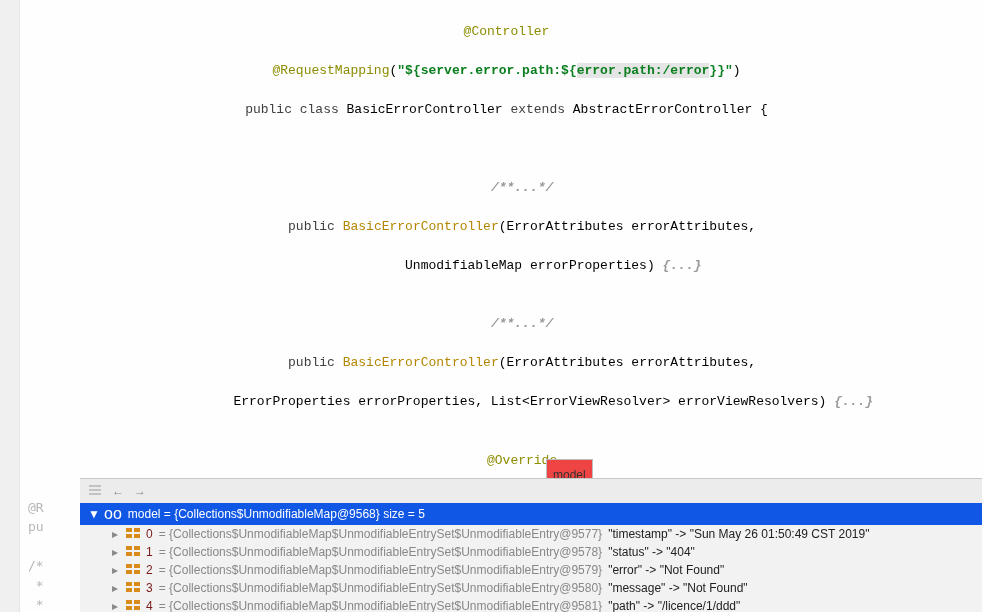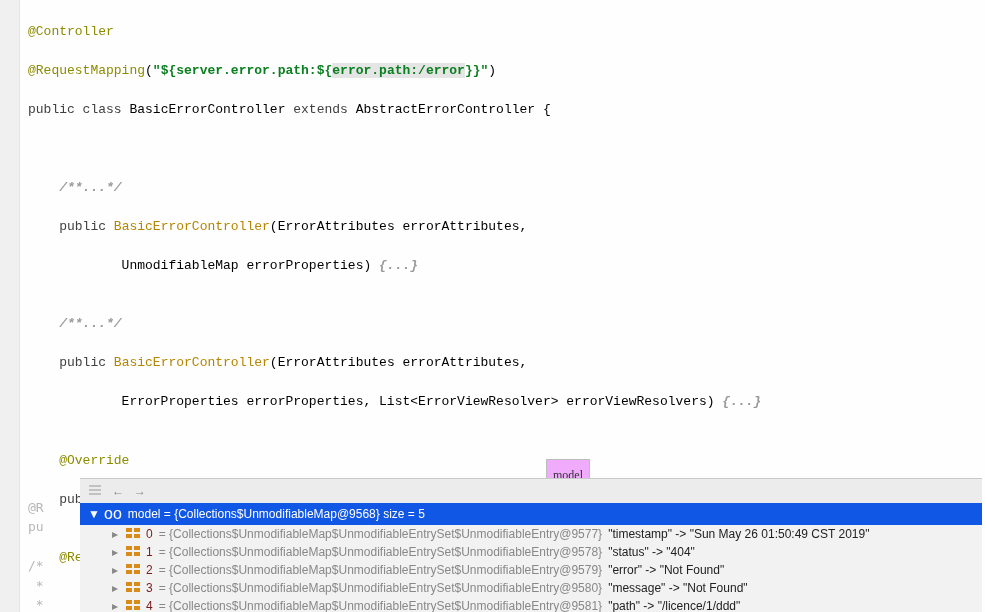--- a/index.html
+++ b/index.html
@@ -18,39 +18,39 @@
     line-height: 1.5;
     white-space: pre;
   }
   .gutter {
     position: absolute;
     left: 0; top: 0; bottom: 0;
     width: 20px;
     background: #f0f0f0;
     border-right: 1px solid #e4e4e4;
   }
-  .line { display: block; }
+  .line { display: block; text-align: center; }
   .c-ann { color: #8c8c00; }
   .c-kw  { color: #404040; font-weight: normal; }
   .c-str { color: #0a7f1f; font-weight: bold; }
   .c-mth { color: #b38600; }
   .c-comment { color: #999; font-style: italic; }
   .c-static { color: #1a6aa6; font-style: italic; }
   .c-field { color: #7f1a6a; }
   .bold { font-weight: bold }
   .hl-yellow { background: #e5e5e5; }
   .tooltip {
     position: absolute;
     left: 546px; top: 459px;
-    background: #f0abfc;
+    background: #ef4444;
     border: 1px solid #bdbdbd;
     padding: 8px 6px;
     font-size: 12px;
     color: #333;
-    font-family: Liberation Serif, serif;
+    font-family: Liberation Sans, sans-serif;
   }
   .debug-panel {
     position: absolute;
     left: 80px; right: 3px; top: 478px; bottom: 0;
     background: #f2f2f2;
     border-top: 1px solid #c9c9c9;
     font-family: -apple-system, "Segoe UI", Arial, sans-serif;
     font-size: 12px;
   }
   .debug-toolbar {

